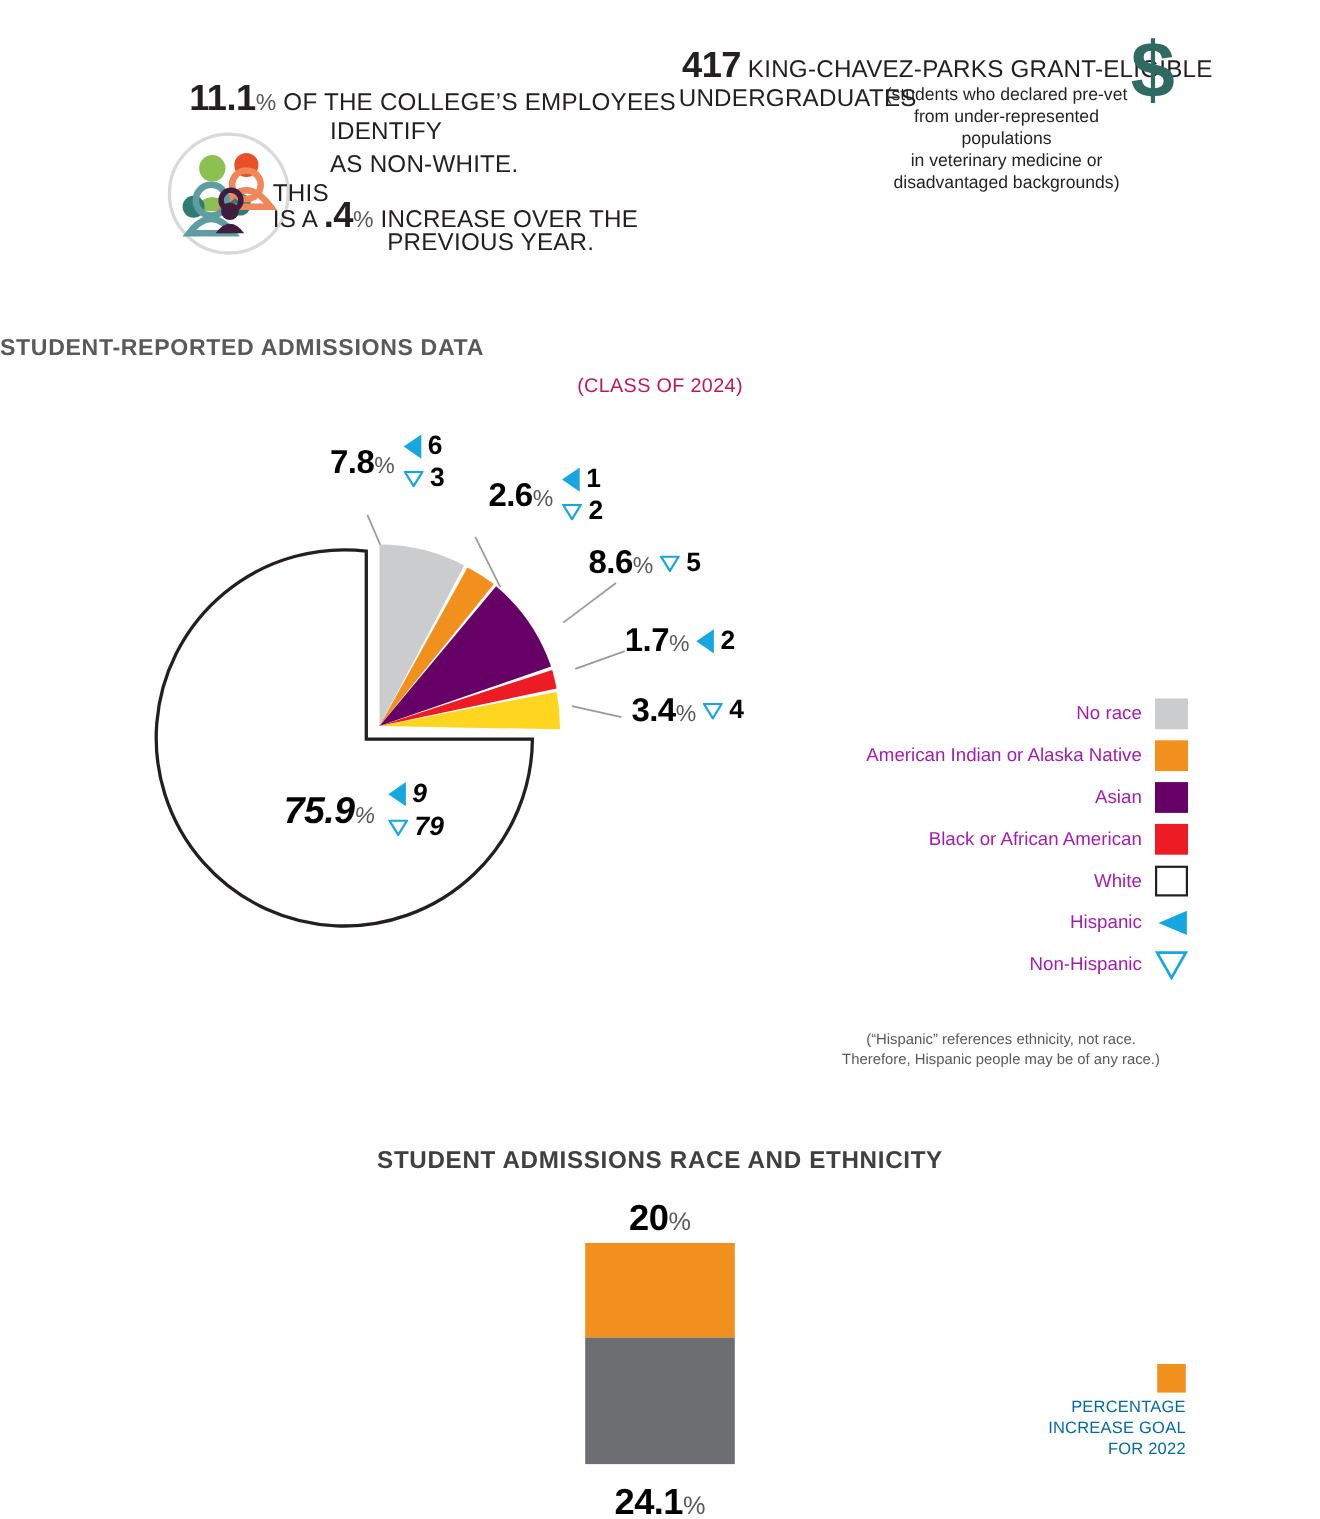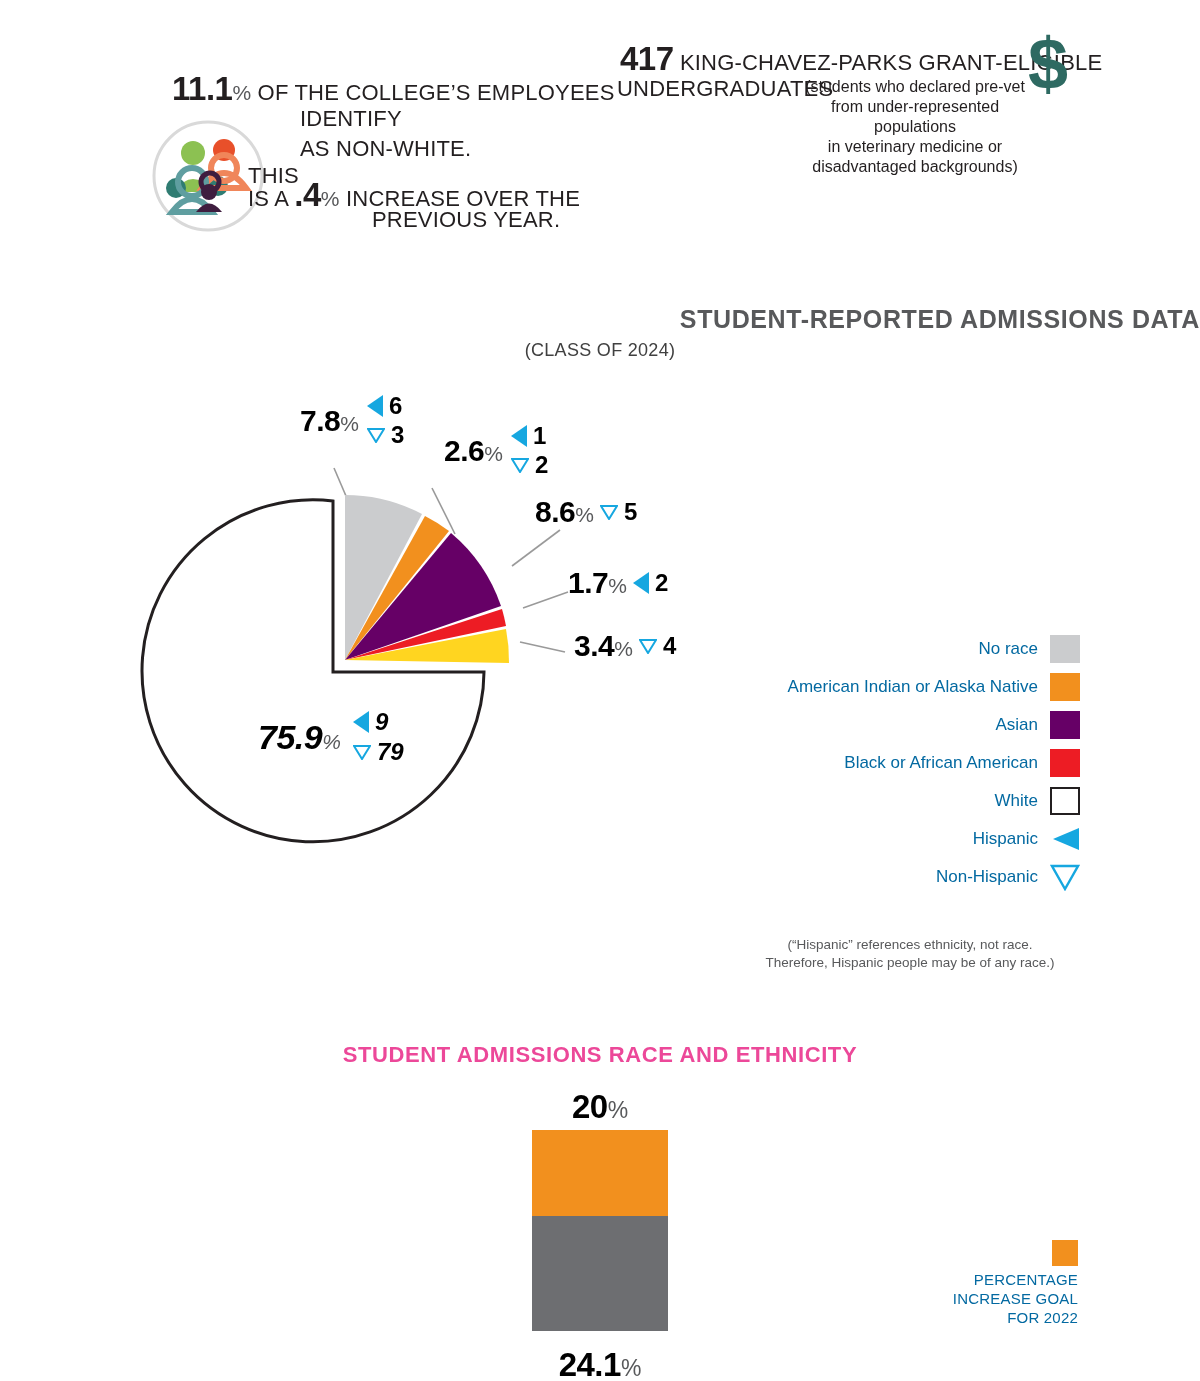--- a/index.html
+++ b/index.html
@@ -14,63 +14,63 @@
   
   #stat-employees{left:0;top:30px;width:560px;}
   .hdr-line{font-size:22px;line-height:30px;letter-spacing:.2px;color:#231f20;}
   .big-num{font-size:33px;font-weight:bold;letter-spacing:-.5px;}
   .pct-sm{font-size:21px;color:#58595b;}
   #emp-l1{position:absolute;left:172px;top:44px;white-space:nowrap;}
   #emp-l2{position:absolute;left:300px;top:74px;white-space:nowrap;}
   #emp-l3{position:absolute;left:300px;top:104px;white-space:nowrap;}
   #emp-l4{position:absolute;left:248px;top:131px;white-space:nowrap;}
   #emp-l5{position:absolute;left:248px;top:150px;white-space:nowrap;}
-  #emp-l6{position:absolute;left:352px;top:175px;white-space:nowrap;margin-left:20px;}
+  #emp-l6{position:absolute;left:352px;top:175px;white-space:nowrap;}
 
   
   #emp-logo{left:152px;top:90px;width:112px;height:112px;}
 
   
   #kcp-l1{position:absolute;left:620px;top:44px;white-space:nowrap;}
   #kcp-l2{position:absolute;left:617px;top:74px;white-space:nowrap;}
   .paren{font-size:16px;line-height:20px;color:#231f20;}
   #kcp-paren{position:absolute;left:800px;top:77px;width:230px;text-align:center;}
   #dollar-sign{position:absolute;left:1028px;top:28px;font-size:72px;font-weight:bold;
                color:#2e6a62;line-height:72px;}
 
   
-  #pie-title{left:0;top:305px;width:1200px;text-align:right;
-             font-size:25px;font-weight:bold;letter-spacing:.6px;color:#58595b;}
+  #pie-title{left:0;top:305px;width:1200px;text-align:left;
+             font-size:21px;font-weight:bold;letter-spacing:.6px;color:#58595b;}
   #pie-subtitle{left:0;top:340px;width:1200px;text-align:center;
-                font-size:18px;color:#404040;letter-spacing:.3px;}
+                font-size:18px;color:#be185d;letter-spacing:.3px;}
   #pie-svg{left:0;top:370px;}
 
   .lbl{position:absolute;white-space:nowrap;}
   .lbl .pn{font-size:30px;font-weight:bold;letter-spacing:-.5px;color:#000;}
   .lbl .ps{font-size:21px;color:#58595b;}
   .lbl .cnt{font-size:24px;font-weight:bold;color:#000;}
   .markrow{display:flex;align-items:center;gap:6px;}
   .flexlbl{display:flex;align-items:center;}
 
   
   .tri-h{width:0;height:0;border-top:11px solid transparent;border-bottom:11px solid transparent;
          border-right:16px solid #16a7e0;display:inline-block;}
   .tri-nh{width:18px;height:15px;display:inline-block;}
 
   
   #legend{left:780px;top:630px;width:300px;}
   .leg-row{display:flex;align-items:center;justify-content:flex-end;height:38px;}
-  .leg-txt{font-size:17px;color:#0369a1;margin-right:12px;text-align:right;}
+  .leg-txt{font-size:17px;color:#a21caf;margin-right:12px;text-align:right;}
   .sw{width:30px;height:28px;}
   #legend-note{left:740px;top:936px;width:340px;text-align:center;
                font-size:13.5px;line-height:18px;color:#58595b;}
 
   
   #bar-title{left:0;top:1042px;width:1200px;text-align:center;
-             font-size:22px;font-weight:bold;letter-spacing:.6px;color:#ec4899;}
+             font-size:22px;font-weight:bold;letter-spacing:.6px;color:#404040;}
   #bar-top-label{left:500px;top:1088px;width:200px;text-align:center;}
   #bar-bottom-label{left:495px;top:1346px;width:210px;text-align:center;}
   .barnum{font-size:33px;font-weight:bold;letter-spacing:-.5px;color:#000;}
   .barpct{font-size:23px;color:#58595b;}
   #bar-orange{left:532px;top:1130px;width:136px;height:86px;background:#f2901e;}
   #bar-gray{left:532px;top:1216px;width:136px;height:115px;background:#6d6e71;}
   #bar-legend-sw{left:1052px;top:1240px;width:26px;height:26px;background:#f2901e;}
   #bar-legend-txt{left:920px;top:1270px;width:158px;text-align:right;
                   font-size:15px;line-height:19px;color:#0369a1;letter-spacing:.2px;}
 </style>

